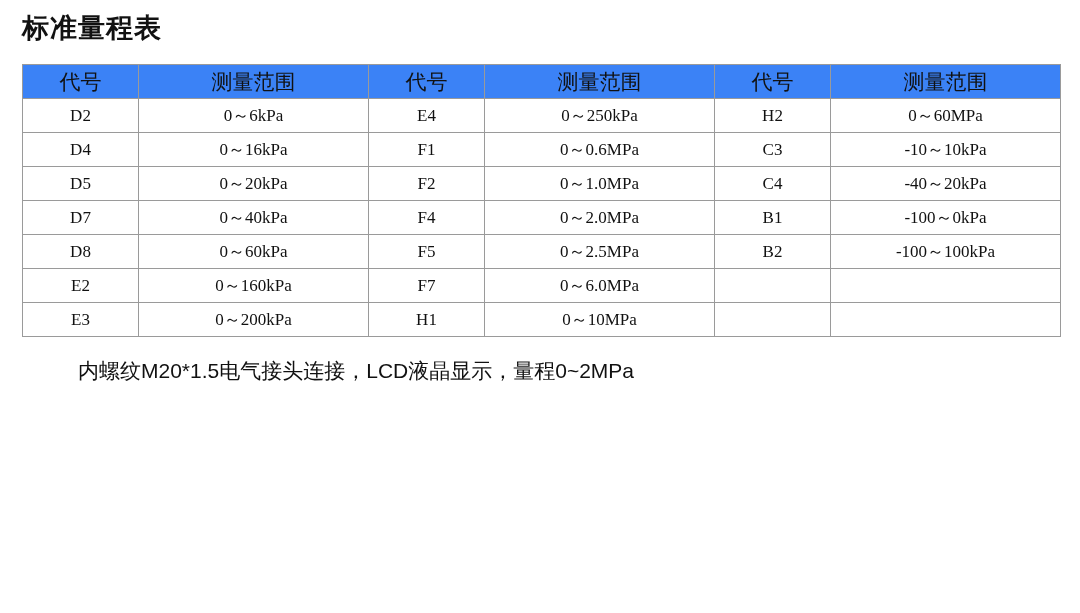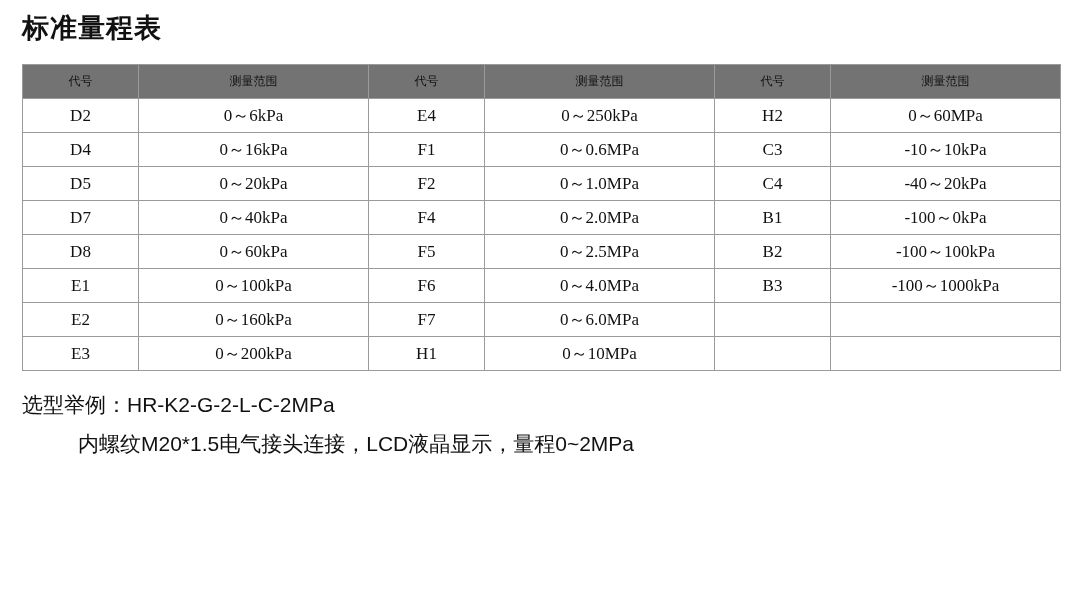--- a/index.html
+++ b/index.html
@@ -40,24 +40,24 @@
   table.range-table td {
     border: 1px solid #9a9a9a;
     text-align: center;
     font-size: 17px;
     height: 33px;
     padding: 0 2px;
     font-family: "Liberation Serif", serif;
     color: #111111;
   }
   table.range-table thead th {
-    background: #737373;
+    background: #3b82f6;
     font-weight: normal;
     font-family: "Liberation Sans", sans-serif;
-    font-size: 12px;
+    font-size: 21px;
   }
   
   col.code { width: 116px; }
   col.range { width: 230px; }
 
   .notes {
     margin: 14px 0 0 22px;
     font-family: "Liberation Sans", sans-serif;
     color: #111111;
   }
@@ -134,44 +134,35 @@
       </tr>
       <tr>
         <td>D8</td>
         <td>0～60kPa</td>
         <td>F5</td>
         <td>0～2.5MPa</td>
         <td>B2</td>
         <td>-100～100kPa</td>
       </tr>
       <tr>
-        <td>E1</td>
-        <td>0～100kPa</td>
-        <td>F6</td>
-        <td>0～4.0MPa</td>
-        <td>B3</td>
-        <td>-100～1000kPa</td>
-      </tr>
-      <tr>
         <td>E2</td>
         <td>0～160kPa</td>
         <td>F7</td>
         <td>0～6.0MPa</td>
         <td class="empty-cell"></td>
         <td class="empty-cell"></td>
       </tr>
       <tr>
         <td>E3</td>
         <td>0～200kPa</td>
         <td>H1</td>
         <td>0～10MPa</td>
         <td class="empty-cell"></td>
         <td class="empty-cell"></td>
       </tr>
     </tbody>
   </table>
 
   <div class="notes">
-    <div class="note-line">选型举例：HR-K2-G-2-L-C-2MPa</div>
     <div class="note-line indent">内螺纹M20*1.5电气接头连接，LCD液晶显示，量程0~2MPa</div>
   </div>
 
 </div>
 
 </body></html>

